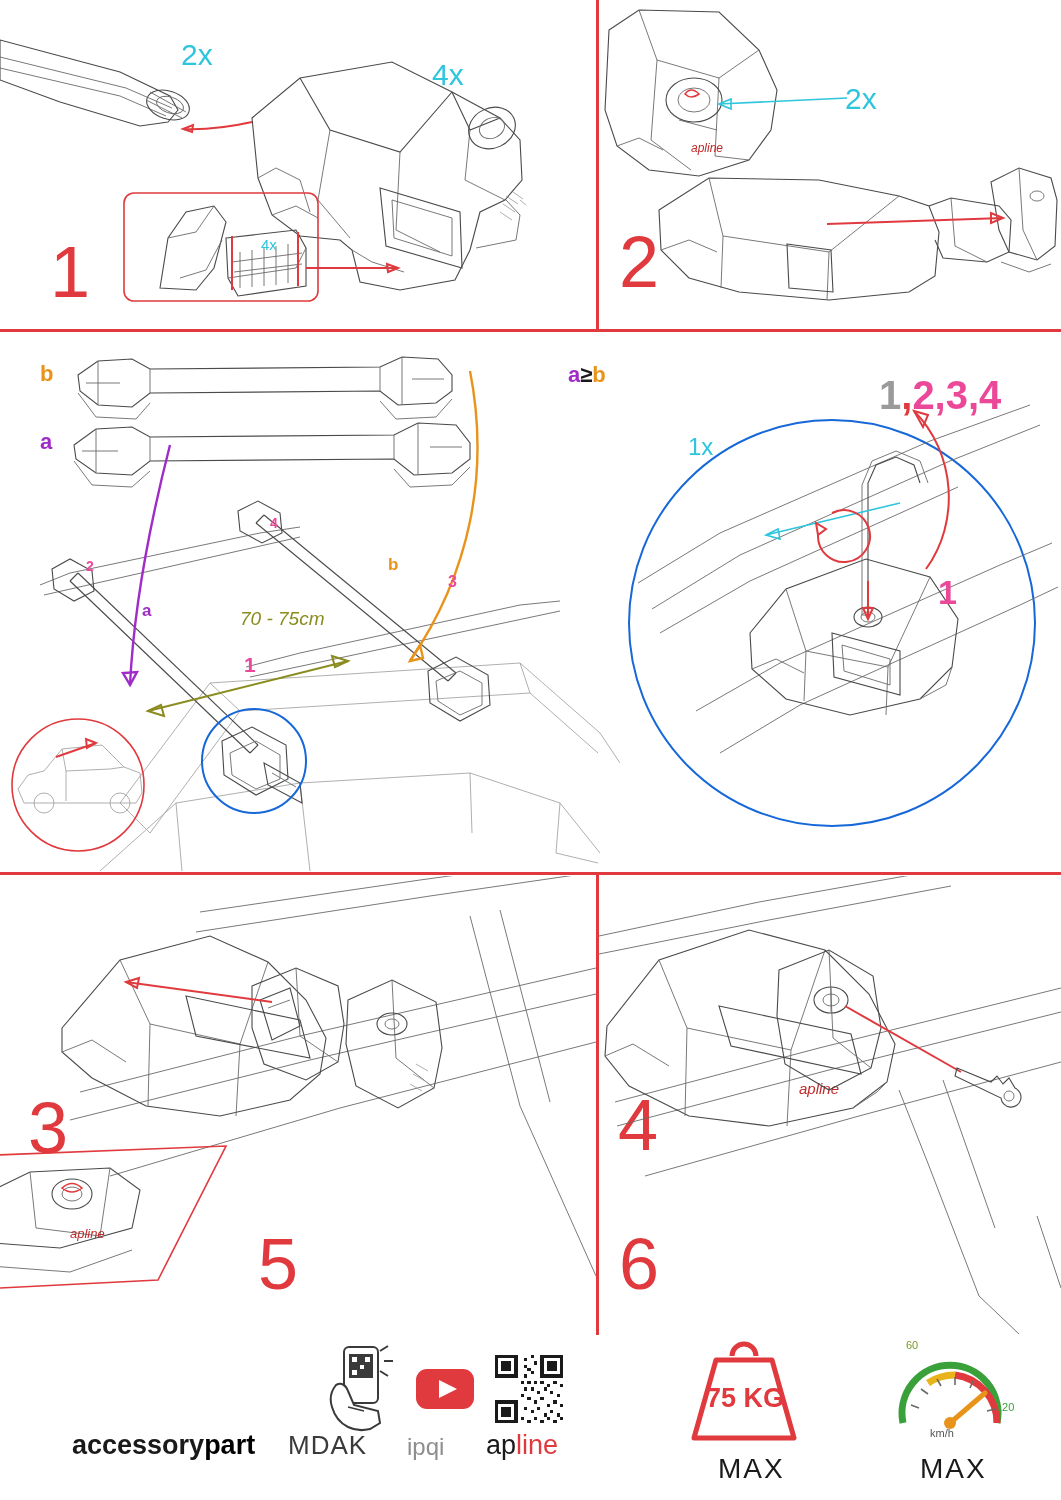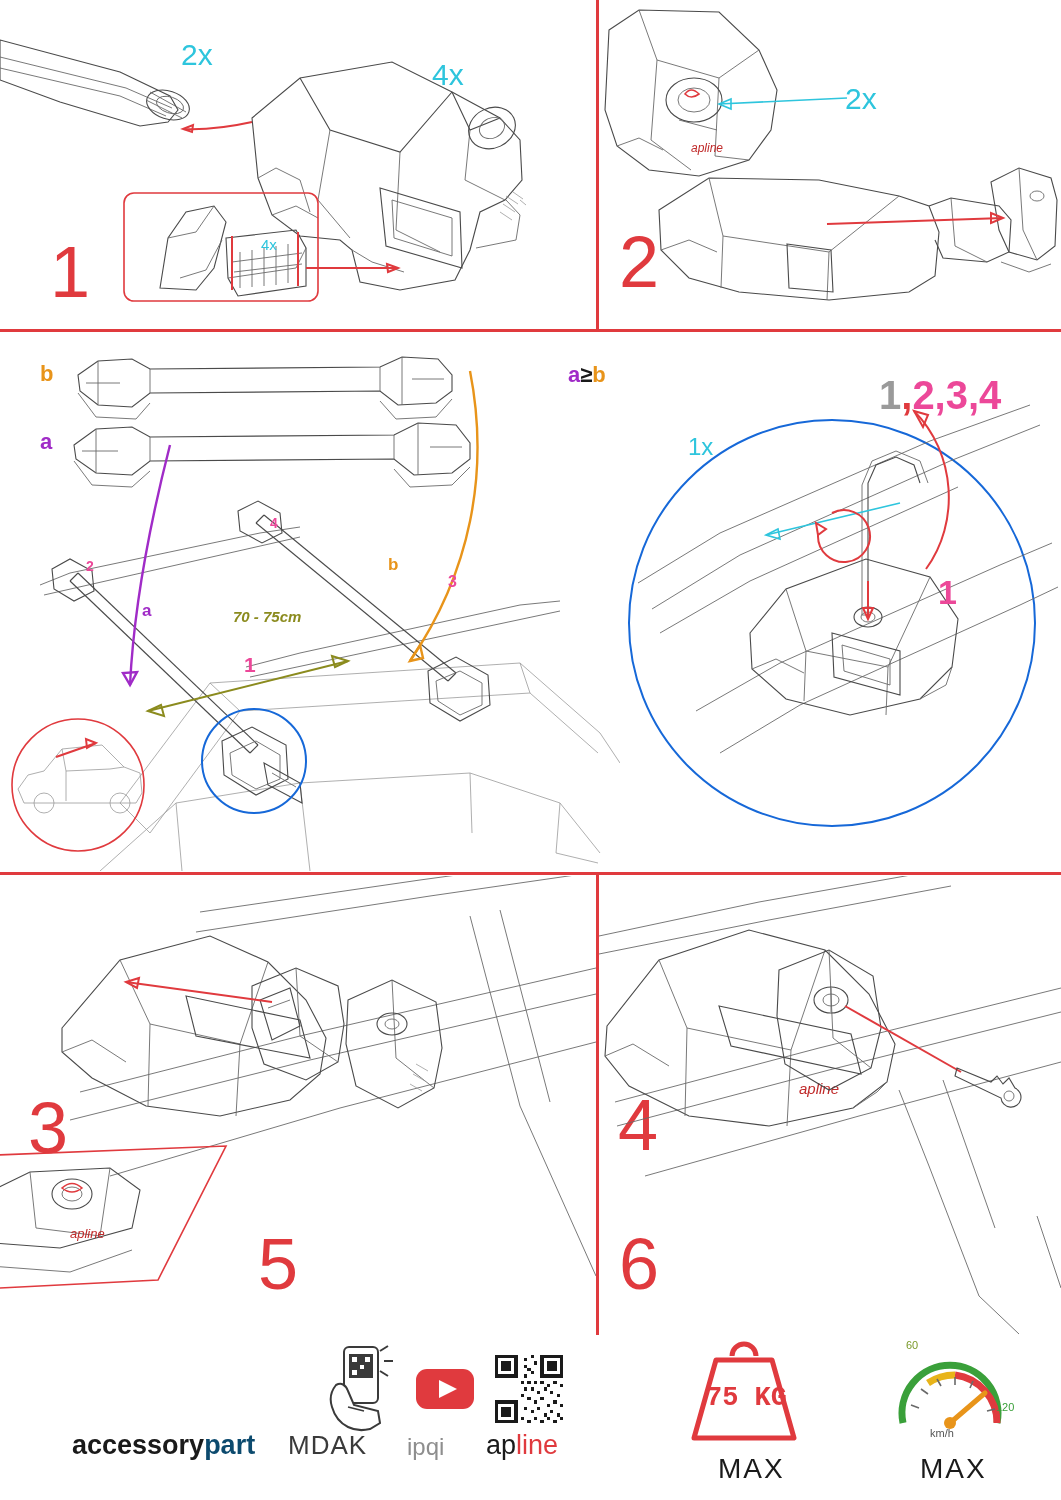--- a/index.html
+++ b/index.html
@@ -66,21 +66,21 @@
     color: #6b5bd2;
     font-size: 30px;
     letter-spacing: 0.5px;
   }
   .accpart {
     position: absolute;
     font-size: 27px;
     font-weight: bold;
   }
   .accpart .a1 { color: #1a1a1a; }
-  .accpart .a2 { color: #0c4a6e; }
+  .accpart .a2 { color: #000000; }
   .mdak {
     position: absolute;
     font-size: 26px;
     color: #3a3a3a;
     letter-spacing: 1px;
   }
   .ipqi {
     position: absolute;
     font-size: 24px;
     color: #8e8e8e;
@@ -304,21 +304,21 @@
       <circle class="lnl" cx="44" cy="470" r="10"></circle>
       <circle class="lnl" cx="120" cy="470" r="10"></circle>
       <path class="arr-red" d="M56 424 L96 410"></path>
       <path class="arr-red" d="M96 410 l-10 -4 l1 9 z" fill="#e03a3e"></path>
     </svg>
 
     <div class="ann orange" style="left:40px; top:28px; font-size:22px; font-weight:bold;">b</div>
     <div class="ann purple" style="left:40px; top:96px; font-size:22px; font-weight:bold;">a</div>
     <div class="ann purple" style="left:142px; top:268px; font-size:17px; font-weight:bold;">a</div>
     <div class="ann orange" style="left:388px; top:222px; font-size:17px; font-weight:bold;">b</div>
-    <div class="ann olive" style="left:233px; top:275px; font-size:15px; font-weight:bold; font-style:italic;">70 - 75cm</div>
+    <div class="ann olive" style="left:240px; top:275px; font-size:19px; font-weight:normal; font-style:italic;">70 - 75cm</div>
     <div class="ann blue" style="left:244px; top:320px; font-size:21px; font-weight:bold;">1</div>
     <div class="ann blue" style="left:86px; top:225px; font-size:14px; font-weight:bold;">2</div>
     <div class="ann blue" style="left:448px; top:240px; font-size:16px; font-weight:bold;">3</div>
     <div class="ann blue" style="left:270px; top:182px; font-size:14px; font-weight:bold;">4</div>
     <div class="step-num" style="left:28px; top:765px;">3</div>
   </div>
 
   <div class="panel" style="left:600px; top:333px; width:461px; height:538px;">
     <svg width="461" height="538" viewBox="0 0 461 538">
 
@@ -530,21 +530,21 @@
     </svg>
 
     <div class="mdak" style="left:288px; top:95px;">MDAK</div>
     <div class="ipqi" style="left:407px; top:98px;">ipqi</div>
     <div class="apline" style="left:486px; top:95px;"><span class="p1">ap</span><span class="p2">line</span></div>
 
     <svg style="position:absolute; left:680px; top:-5px;" width="128" height="118" viewBox="0 0 128 118">
       <path d="M52 26 a12 12 0 1 1 24 0" fill="none" stroke="#e03a3e" stroke-width="5"></path>
       <path d="M36 30 L92 30 L114 108 L14 108 Z" fill="none" stroke="#e03a3e" stroke-width="5" stroke-linejoin="round"></path>
     </svg>
-    <div class="kgtext" style="left:706px; top:48px;font-family:Liberation Mono, monospace;">75 KG</div>
+    <div class="kgtext" style="left:706px; top:48px;">75 KG</div>
     <div class="maxlabel" style="left:718px; top:118px;">MAX</div>
 
     <svg style="position:absolute; left:885px; top:-8px;" width="130" height="122" viewBox="0 0 130 122">
       <path d="M18 96 a48 48 0 1 1 94 0" fill="none" stroke="#3aa03a" stroke-width="7"></path>
       <path d="M70 48 a48 48 0 0 1 42 48" fill="none" stroke="#e03a3e" stroke-width="7"></path>
       <path d="M43 56 a48 48 0 0 1 27 -8" fill="none" stroke="#e8b41a" stroke-width="7"></path>
       <g stroke="#6a6a6a" stroke-width="1.6">
         <path d="M26 78 l8 3 M36 62 l7 5 M52 52 l4 7 M70 50 l0 8 M88 54 l-3 7 M102 66 l-6 5 M110 82 l-8 2"></path>
       </g>
       <circle cx="65" cy="96" r="6" fill="#e8941a"></circle>

